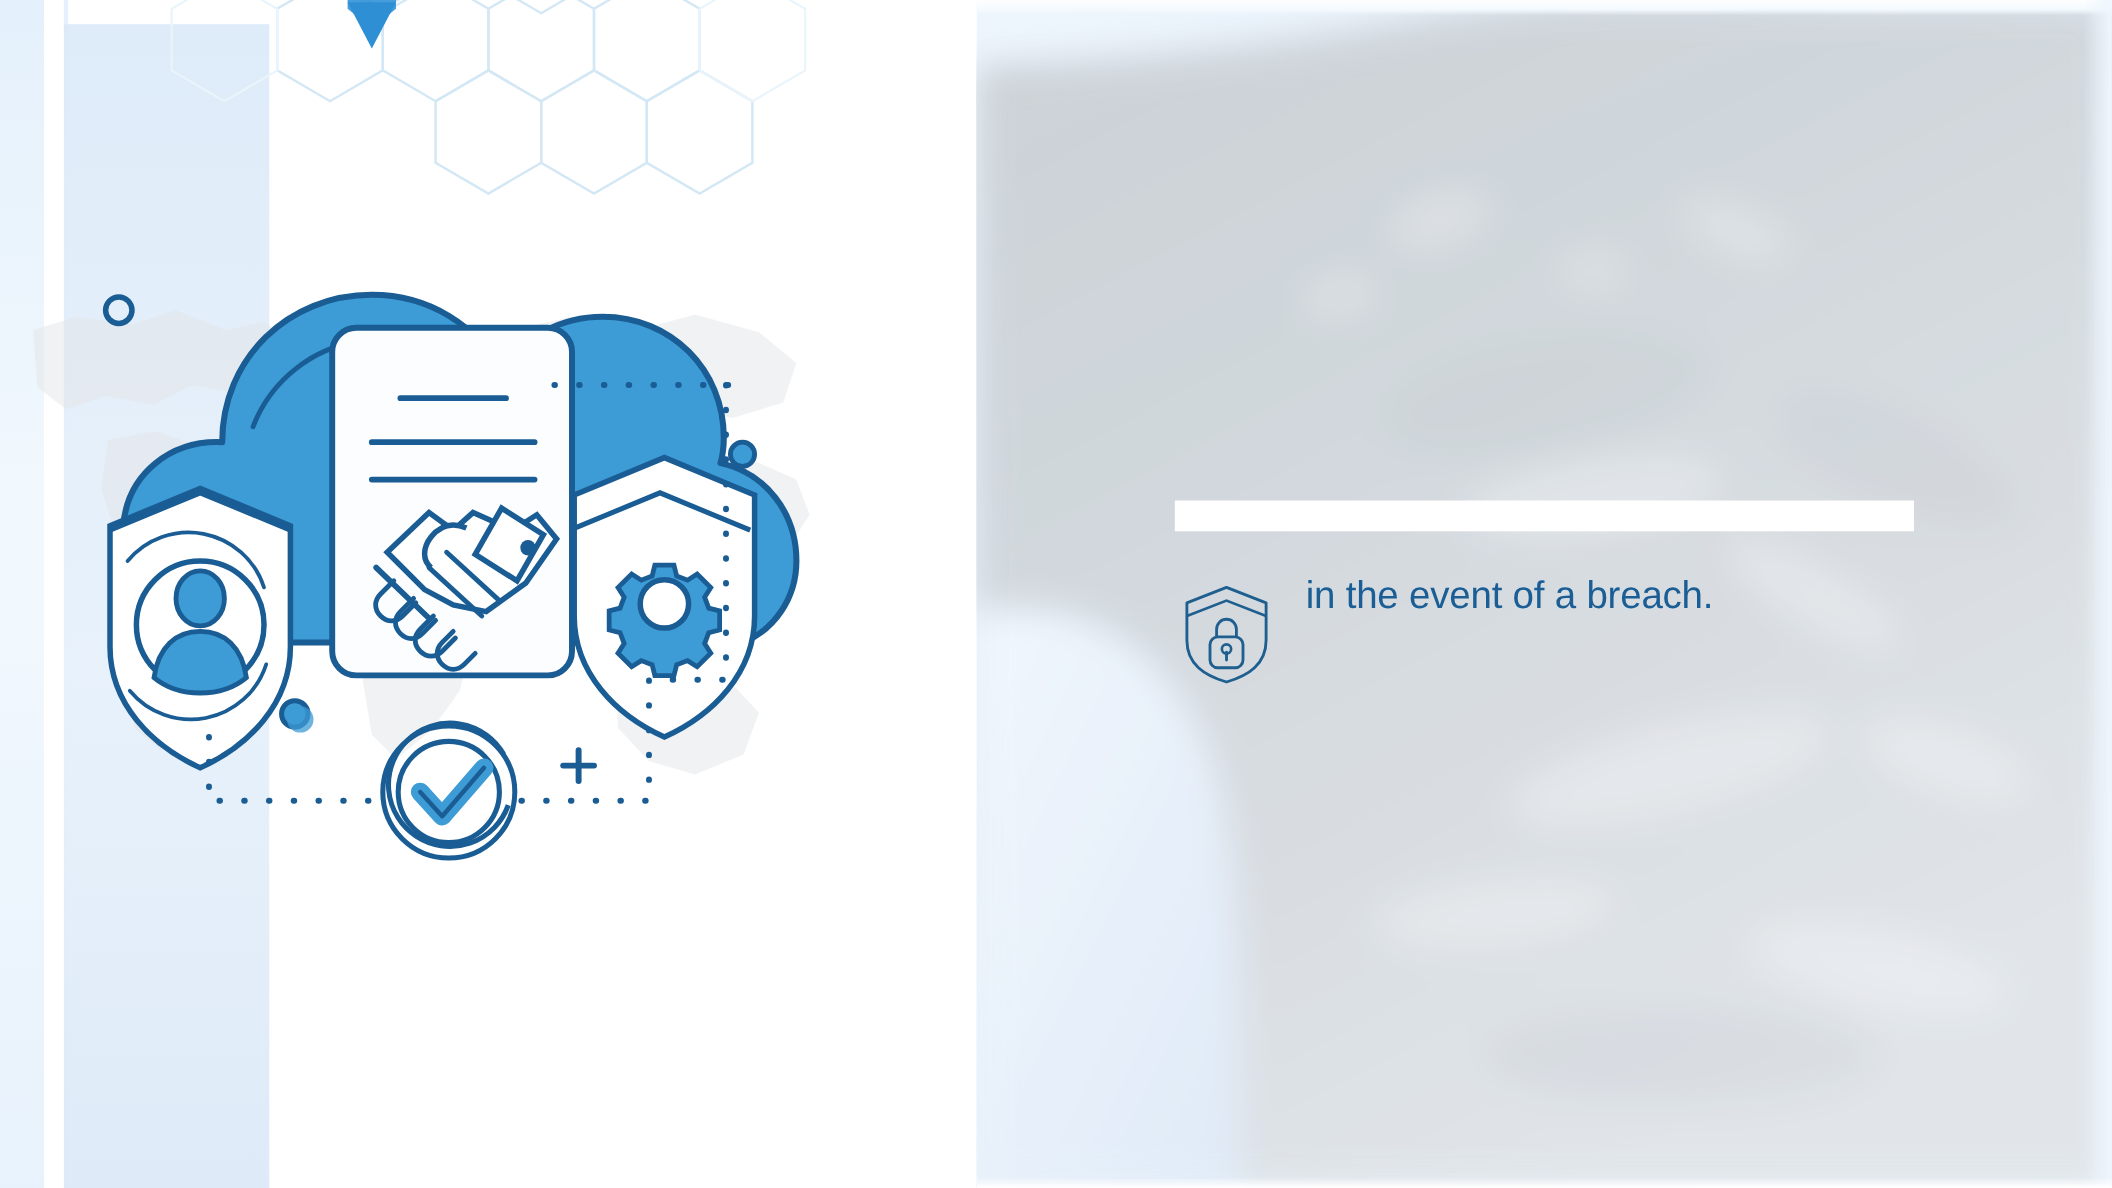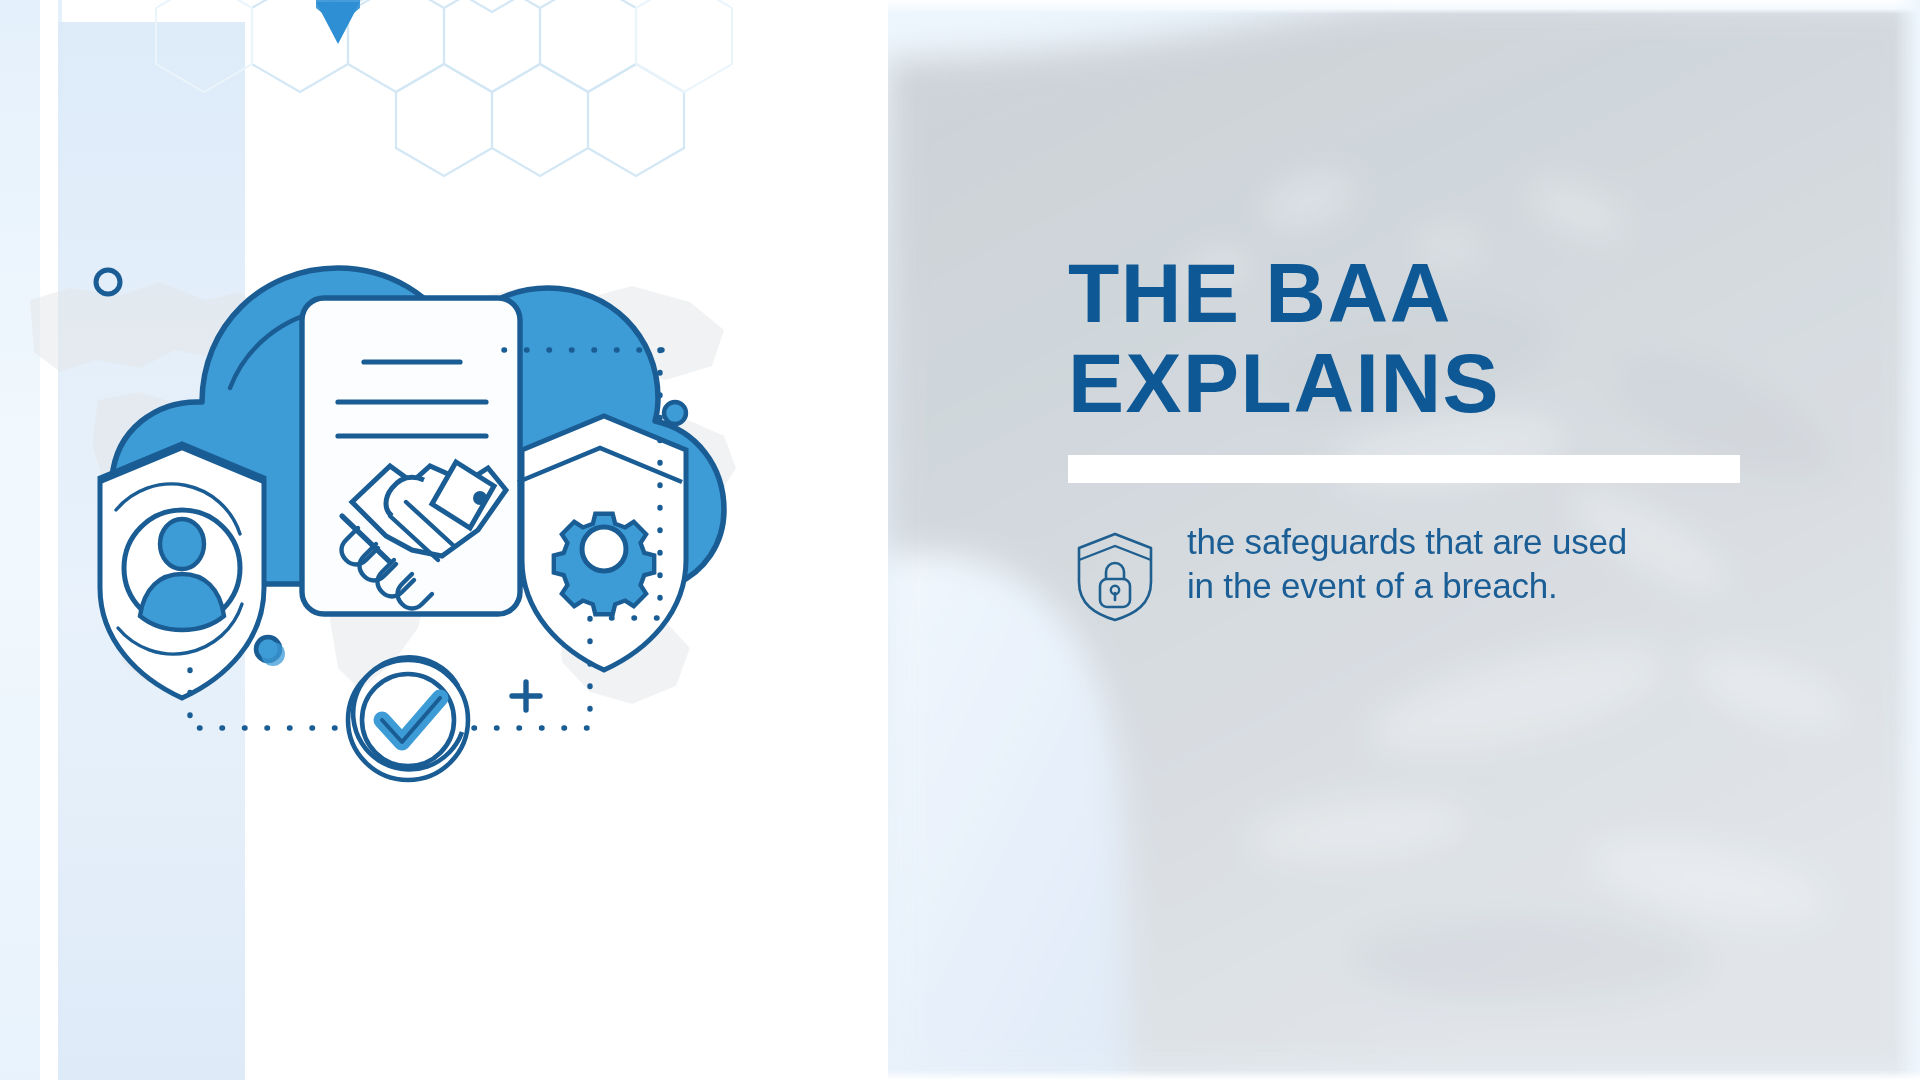--- a/index.html
+++ b/index.html
@@ -239,36 +239,29 @@
         <ellipse cx="640" cy="960" rx="180" ry="46"></ellipse>
       </g>
     </svg>
 
     <div class="top-hairline"></div>
     <div class="right-edge-fade"></div>
     <div class="bottom-hairline"></div>
 
     <div class="underline-bar"></div>
 
-    <div class="content">
-      <h1 class="headline">
-        <span>THE BAA</span>
-        <span class="l2">EXPLAINS</span>
-      </h1>
-    </div>
 
     <div class="body-row">
       <svg class="shield-lock" viewBox="0 0 84 92">
         <path d="M6 18 L42 4 L78 18 L78 52 C78 74 62 84 42 90 C22 84 6 74 6 52 Z" fill="none" stroke="#1f5f90" stroke-width="2.6" stroke-linejoin="round"></path>
         <path d="M6 30 L42 16 L78 30" fill="none" stroke="#1f5f90" stroke-width="2.4"></path>
         <rect x="27" y="49" width="30" height="28" rx="7" ry="7" fill="none" stroke="#1f5f90" stroke-width="2.6"></rect>
         <path d="M33 49 L33 42 C33 37 37 33 42 33 C47 33 51 37 51 42 L51 49" fill="none" stroke="#1f5f90" stroke-width="2.6"></path>
         <circle cx="42" cy="60" r="4.2" fill="none" stroke="#1f5f90" stroke-width="2.4"></circle>
         <path d="M42 63 L42 70" stroke="#1f5f90" stroke-width="2.6" stroke-linecap="round"></path>
       </svg>
 
       <div class="body-text">
-        <span class="ln">the safeguards that are used</span>
         <span class="ln">in the event of a breach.</span>
       </div>
     </div>
   </div>
 </div>
 
 </body></html>

